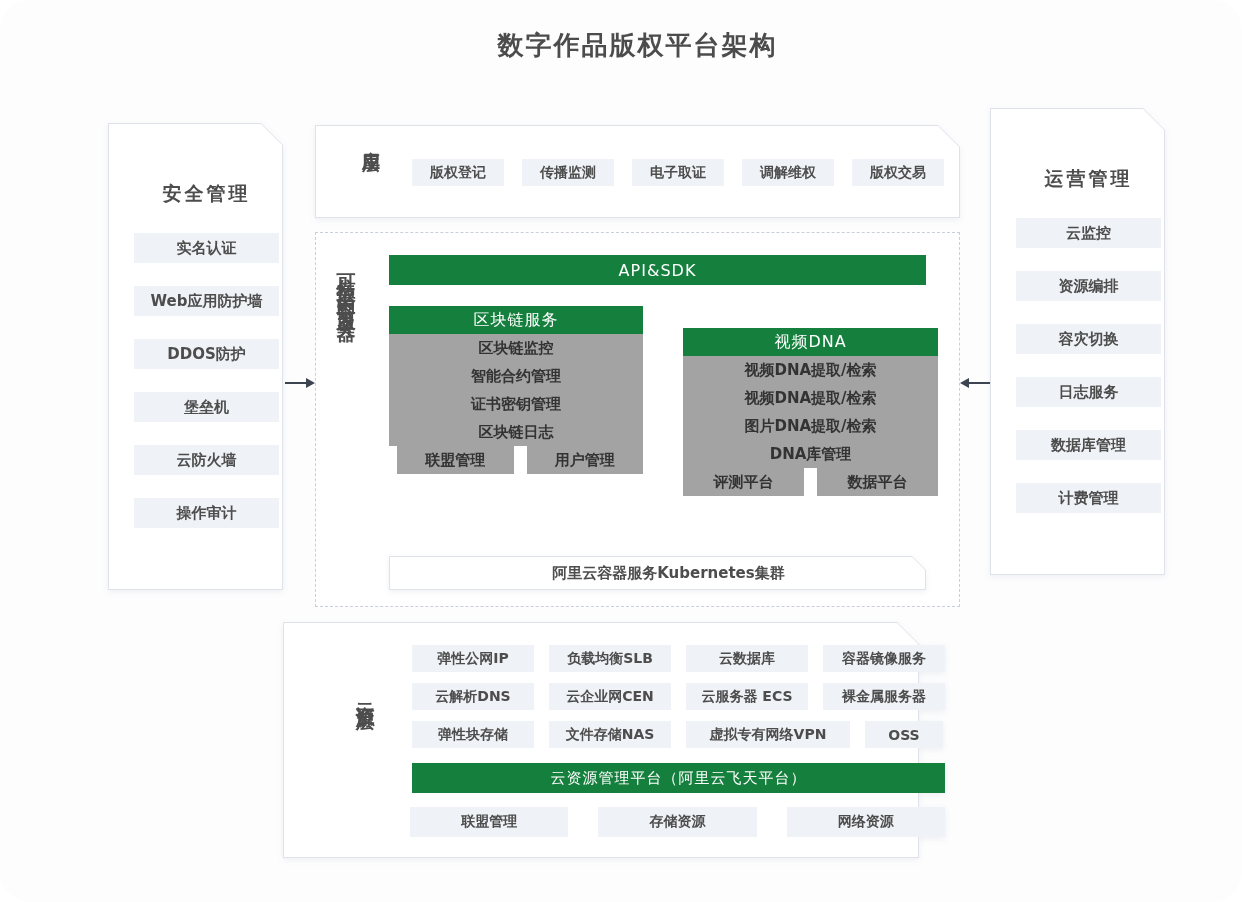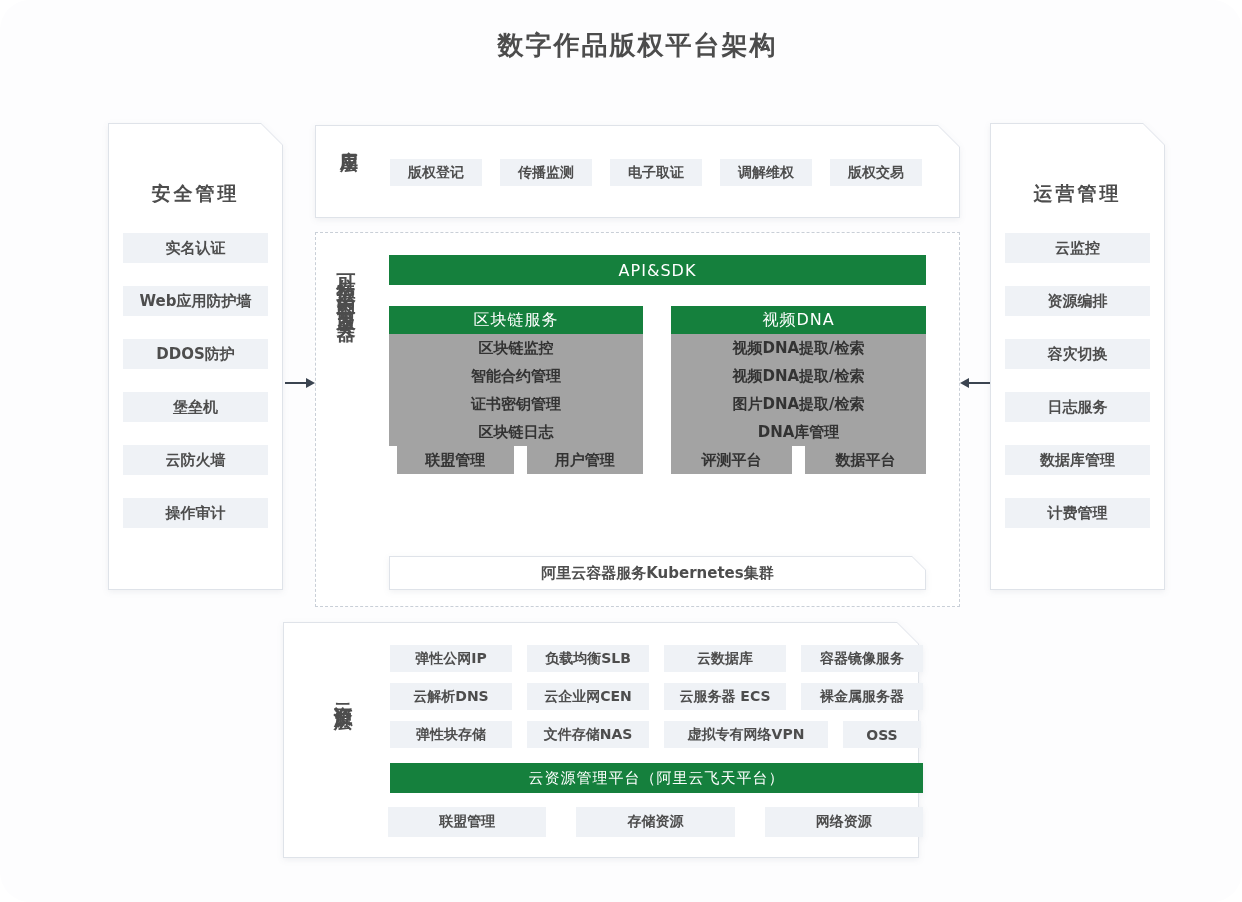--- a/index.html
+++ b/index.html
@@ -4,21 +4,21 @@
 <style>
   * { margin:0; padding:0; box-sizing:border-box; }
   html,body { background:#fff; }
   body { font-family:"DejaVu Sans","Liberation Sans",sans-serif; color:#4a4a4a; }
   .canvas { position:relative; width:1242px; height:902px; background:#fdfdfe; overflow:hidden;border-radius:30px; }
 
   .page-title { position:absolute; left:315px; top:28px; width:645px; text-align:center;
     font-size:26px; font-weight:700; color:#4c4c4c; letter-spacing:2px; }
 
   
-  .cutwrap { position:absolute; filter:drop-shadow(0 2px 3px rgba(40,60,90,0.07)); }
+  .cutwrap { position:absolute; filter:drop-shadow(0 2px 3px rgba(40,60,90,0.07));padding-left:22px; }
   .cut-border { position:absolute; inset:0; background:#dfe3e9;
     clip-path:polygon(0 0, calc(100% - 22px) 0, 100% 22px, 100% 100%, 0 100%); }
   .cut-fill { position:absolute; inset:1px; background:#fff;
     clip-path:polygon(0 0, calc(100% - 21px) 0, 100% 21px, 100% 100%, 0 100%); }
   .sm .cut-border { clip-path:polygon(0 0, calc(100% - 14px) 0, 100% 14px, 100% 100%, 0 100%); }
   .sm .cut-fill { clip-path:polygon(0 0, calc(100% - 13px) 0, 100% 13px, 100% 100%, 0 100%); }
   .panel-content { position:relative; z-index:1; width:100%; height:100%; }
 
   
   .side-panel .panel-content { display:flex; flex-direction:column; align-items:center; padding-top:58px; }
@@ -83,21 +83,21 @@
         <div class="gray-box">实名认证</div>
         <div class="gray-box">Web应用防护墙</div>
         <div class="gray-box">DDOS防护</div>
         <div class="gray-box">堡垒机</div>
         <div class="gray-box">云防火墙</div>
         <div class="gray-box">操作审计</div>
       </div>
     </div>
   </div>
 
-  <div class="cutwrap side-panel" style="left:990px; top:123px; width:175px; height:467px;">
+  <div class="cutwrap side-panel" style="left:990px; top:108px; width:175px; height:467px;">
     <div class="cut-border"></div>
     <div class="cut-fill"></div>
     <div class="panel-content">
       <div class="side-title">运营管理</div>
       <div class="side-items">
         <div class="gray-box">云监控</div>
         <div class="gray-box">资源编排</div>
         <div class="gray-box">容灾切换</div>
         <div class="gray-box">日志服务</div>
         <div class="gray-box">数据库管理</div>
@@ -131,21 +131,21 @@
       <div class="lblue-box">区块链监控</div>
       <div class="lblue-box">智能合约管理</div>
       <div class="lblue-box">证书密钥管理</div>
       <div class="lblue-box">区块链日志</div>
       <div class="pair" style="height:28px;padding-left:8px;">
         <div class="lblue-box">联盟管理</div>
         <div class="lblue-box">用户管理</div>
       </div>
     </div>
 
-    <div class="col" style="left:355px; width:255px;">
+    <div class="col" style="left:367px; width:255px;margin-top:22px;">
       <div class="blue-bar">视频DNA</div>
       <div class="lblue-box">视频DNA提取/检索</div>
       <div class="lblue-box">视频DNA提取/检索</div>
       <div class="lblue-box">图片DNA提取/检索</div>
       <div class="lblue-box">DNA库管理</div>
       <div class="pair" style="height:28px;">
         <div class="lblue-box">评测平台</div>
         <div class="lblue-box">数据平台</div>
       </div>
     </div>

